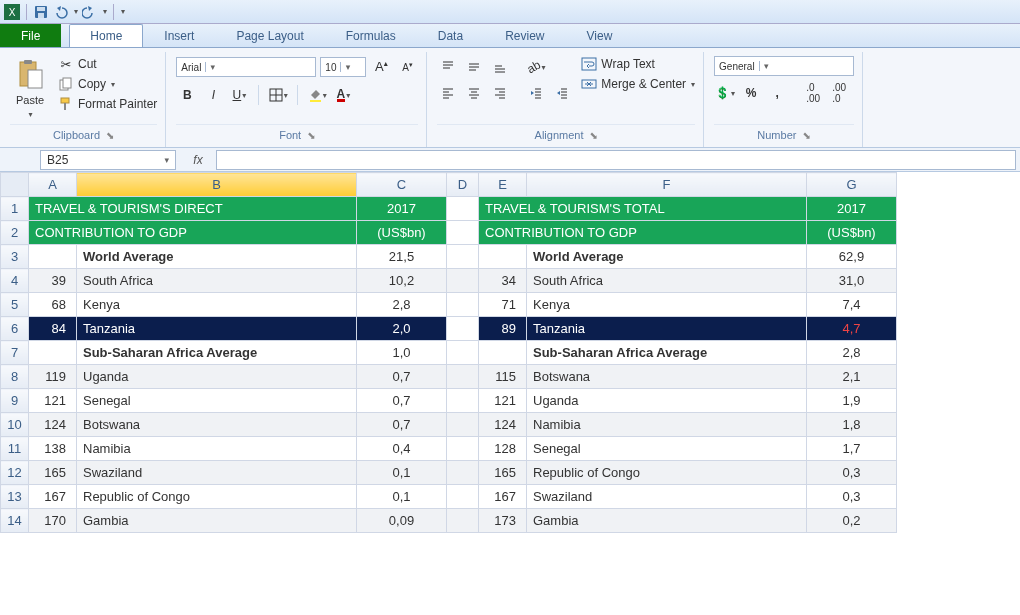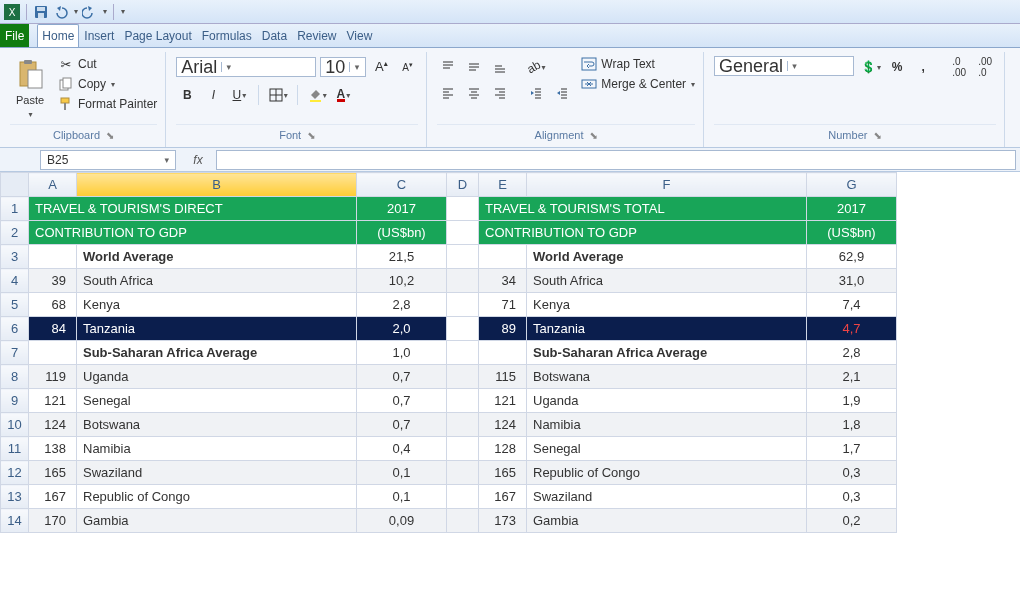--- a/index.html
+++ b/index.html
@@ -5,36 +5,36 @@
   * { box-sizing: border-box; margin: 0; padding: 0; font-family: 'Segoe UI', Tahoma, sans-serif; }
   body { background: #fff; font-size: 12px; color: #333; width: 1020px; }
   
   
   .titlebar { height: 24px; background: linear-gradient(#e8f1fb, #d4e4f7); display: flex; align-items: center; gap: 4px; padding: 0 4px; border-bottom: 1px solid #aac; }
   .titlebar .icon { width: 16px; height: 16px; display: inline-flex; align-items: center; justify-content: center; }
   .titlebar .sep { width: 1px; height: 16px; background: #aac; margin: 0 2px; }
   
   
   .tabs { height: 24px; background: linear-gradient(#e8f1fb, #d4e4f7); display: flex; align-items: flex-end; border-bottom: 1px solid #8ba7cc; }
-  .tab { padding: 4px 4px; font-size: 12px; color: #3b5e87; cursor: pointer; border: 1px solid transparent; border-bottom: none; }
+  .tab { padding: 4px 20px; font-size: 12px; color: #3b5e87; cursor: pointer; border: 1px solid transparent; border-bottom: none; }
   .tab.file { background: #107c10; color: #fff; border-radius: 0; margin-right: 8px; }
   .tab.active { background: #fff; border-color: #8ba7cc; border-bottom-color: #fff; border-radius: 2px 2px 0 0; }
   
   
   .ribbon { background: #f3f6fb; border-bottom: 1px solid #b6c9e1; padding: 4px 6px 0 6px; display: flex; gap: 6px; height: 100px; }
   .group { display: flex; flex-direction: column; border-right: 1px solid #ccd9ea; padding: 0 8px 2px 4px; }
   .group-title { text-align: center; font-size: 11px; color: #5a7aa3; padding: 4px 0; border-top: 1px solid #e0e8f3; }
   .group-body { flex: 1; display: flex; align-items: flex-start; gap: 8px; padding-top: 4px; }
   .vcol { display: flex; flex-direction: column; gap: 4px; font-size: 12px; color: #333; }
   .row { display: flex; align-items: center; gap: 4px; }
   .btn-big { display: flex; flex-direction: column; align-items: center; gap: 4px; font-size: 11px; color: #333; padding: 2px 4px; }
   .ico { width: 16px; height: 16px; display: inline-flex; align-items: center; justify-content: center; font-size: 13px; }
   .ico32 { width: 32px; height: 32px; }
   .combo { display: flex; align-items: center; border: 1px solid #a7b9d2; background: #fff; height: 20px; }
-  .combo span { padding: 0 4px; font-size: 18px; }
+  .combo span { padding: 0 4px; font-size: 10px; }
   .combo .dd { width: 14px; text-align: center; border-left: 1px solid #a7b9d2; color: #666; font-size: 9px; }
   .toolbtn { width: 22px; height: 22px; display: inline-flex; align-items: center; justify-content: center; border-radius: 2px; }
   .dd-sm { font-size: 8px; color: #555; margin-left: 1px; }
   .launcher { font-size: 10px; color: #888; align-self: flex-end; margin-left: 6px; }
   
   
   .fbar { display: flex; align-items: center; height: 24px; border-bottom: 1px solid #b6c9e1; background: #eef3fa; }
   .namebox { width: 136px; height: 20px; border: 1px solid #a7b9d2; background: #fff; margin: 0 4px 0 40px; display: flex; align-items: center; padding: 0 6px; font-size: 12px; }
   .namebox .dd { margin-left: auto; font-size: 9px; color: #666; }
   .fx { width: 20px; text-align: center; color: #555; font-style: italic; margin: 0 8px; }
@@ -310,21 +310,21 @@
             </span>
           <span>Merge &amp; Center</span>
           <span class="dd-sm">▾</span>
         </div>
       </div>
     </div>
     <div class="group-title"><span>Alignment</span><span class="launcher">⬊</span></div>
   </div>
 
   <div class="group">
-    <div class="group-body" style="gap:6px;">
+    <div class="group-body" style="flex-direction:column; gap:6px;">
       <div class="combo" style="width:140px;">
         <span>General</span>
           <span class="dd">▾</span>
       </div>
       <div class="row">
         <span class="toolbtn">
             <span>💲</span>
             <span class="dd-sm">▾</span>
           </span>
         <span class="toolbtn">

